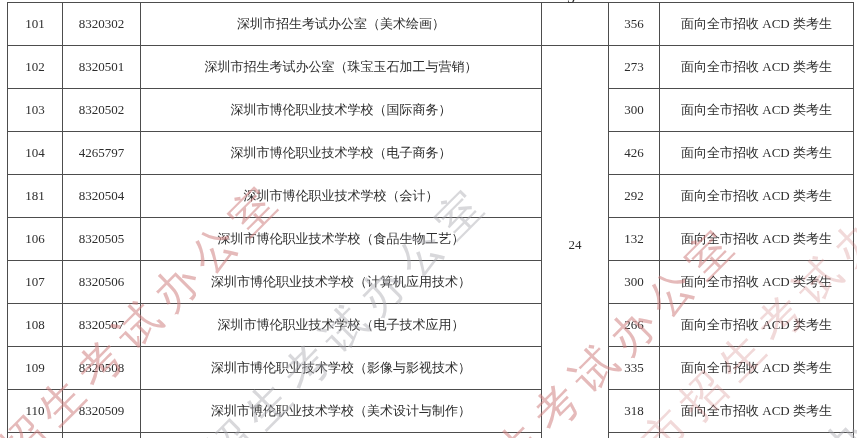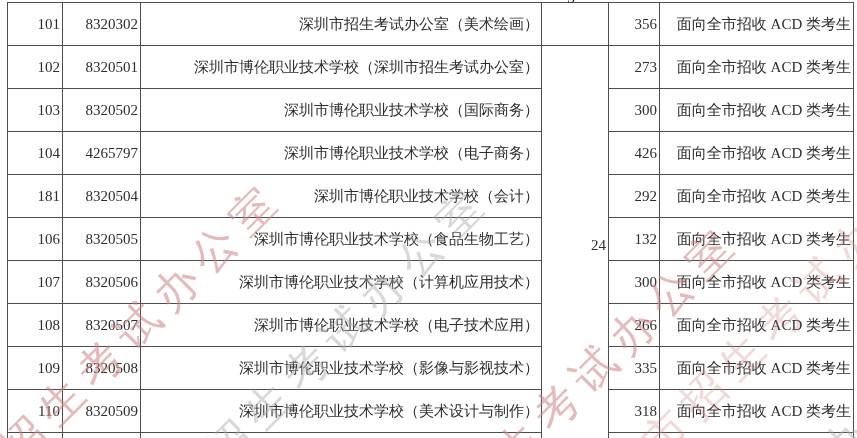--- a/index.html
+++ b/index.html
@@ -13,23 +13,23 @@
 
   table.plan {
     position:absolute; left:7px; top:2px;
     border-collapse:collapse;
     table-layout:fixed;
     width:846px;
     z-index:1;
   }
   table.plan td {
     border:1px solid #4d4d4d;
-    text-align:right;
+    text-align:center;
     vertical-align:middle;
-    font-size:15px;
+    font-size:13px;
     color:#2d2d2d;
     padding:0 2px;
     overflow:hidden;
   }
   tr.row { height:43px; }
   tr.sliver { height:12px; }
   td.cut-top { border-top:none; }
   td.group-cell { padding-top:25px; }
 
   .digit-overflow {
@@ -82,21 +82,21 @@
         <td>101</td>
         <td>8320302</td>
         <td>深圳市招生考试办公室（美术绘画）</td>
         <td class="cut-top"></td>
         <td>356</td>
         <td>面向全市招收 ACD 类考生</td>
       </tr>
       <tr class="row">
         <td>102</td>
         <td>8320501</td>
-        <td>深圳市博伦职业技术学校（深圳市招生考试办公室）</td>
+        <td>深圳市招生考试办公室（珠宝玉石加工与营销）</td>
         <td class="group-cell" rowspan="10">24</td>
         <td>273</td>
         <td>面向全市招收 ACD 类考生</td>
       </tr>
       <tr class="row">
         <td>103</td>
         <td>8320502</td>
         <td>深圳市博伦职业技术学校（国际商务）</td>
         <td>300</td>
         <td>面向全市招收 ACD 类考生</td>

